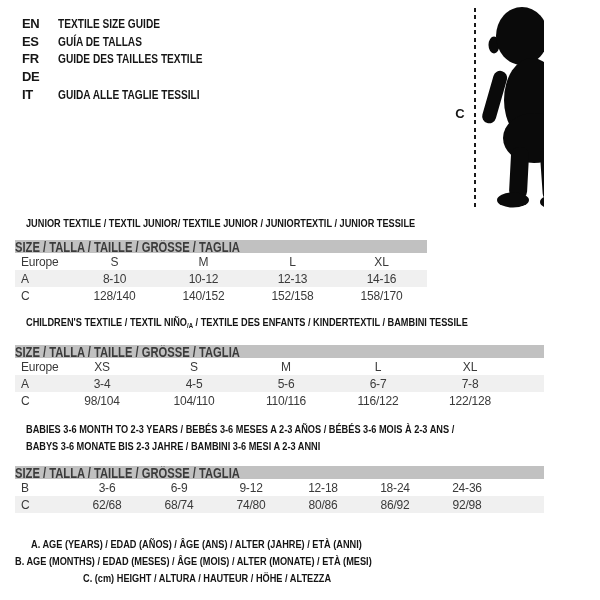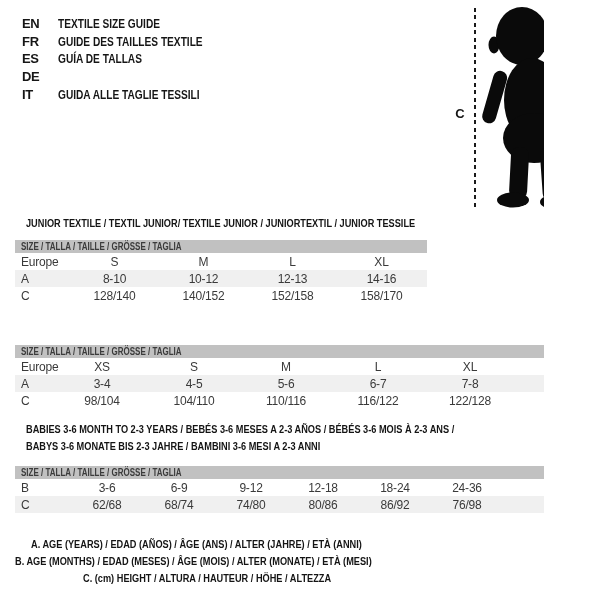--- a/index.html
+++ b/index.html
@@ -39,22 +39,22 @@
   .tbl-title sub{font-size:7.5px;vertical-align:baseline;position:relative;top:2px;}
 
   
   .size-table{position:absolute;left:15px;}
   #table0{top:240px;width:412px;}
   #table1{top:345px;width:570px;}
   #table2{top:466px;width:570px;}
 
   .size-bar{
     height:13px;background:var(--bar,#c1c1c1);
-    display:flex;align-items:center;padding-left:6px;box-sizing:border-box;
-    font-weight:bold;font-size:10px;color:#3b3b3b;overflow:hidden;
+    display:flex;align-items:center;box-sizing:border-box;
+    font-weight:bold;font-size:14px;color:#3b3b3b;overflow:hidden;
   }
   .trow{display:flex;height:17px;align-items:center;font-size:12px;letter-spacing:-0.2px;color:#3a3a3a;justify-content:flex-end;}
   .trow.shaded{background:var(--shade,#f0f0f0);}
   .c-label{padding-left:6px;box-sizing:border-box;text-align:left;}
   .c-data{text-align:center;}
   .tfill{flex:1;}
   .tbl0 .c-label{width:55px}.tbl0 .c-data{width:89px}
   .tbl1 .c-label{width:41px}.tbl1 .c-data{width:92px}
   .tbl2 .c-label{width:56px}.tbl2 .c-data{width:72px}
 
@@ -66,26 +66,26 @@
 <body>
 
 <div class="page">
 
   <div class="lang-block" id="langs">
       <div class="lang-row">
         <span class="lang-code">EN</span>
         <span class="lang-label"><span class="cond">TEXTILE SIZE GUIDE</span></span>
       </div>
       <div class="lang-row">
+        <span class="lang-code">ES</span>
+        <span class="lang-label"><span class="cond">GUÍA DE TALLAS</span></span>
+      </div>
+      <div class="lang-row">
         <span class="lang-code">FR</span>
         <span class="lang-label"><span class="cond">GUIDE DES TAILLES TEXTILE</span></span>
-      </div>
-      <div class="lang-row">
-        <span class="lang-code">ES</span>
-        <span class="lang-label"><span class="cond">GUÍA DE TALLAS</span></span>
       </div>
       <div class="lang-row">
         <span class="lang-code">DE</span>
       </div>
       <div class="lang-row">
         <span class="lang-code">IT</span>
         <span class="lang-label"><span class="cond">GUIDA ALLE TAGLIE TESSILI</span></span>
       </div>
     </div>
 
@@ -104,20 +104,23 @@
       <rect x="31" y="142" width="18" height="52" rx="8" transform="rotate(3 40 150)"></rect>
       <rect x="60" y="142" width="18" height="54" rx="8" transform="rotate(-4 69 150)"></rect>
       <ellipse cx="33" cy="195" rx="16" ry="7.5"></ellipse>
       <ellipse cx="76" cy="197" rx="16" ry="7.5"></ellipse>
     </g>
   </svg>
 
   <div class="tbl-title" id="title0">
       <div><span class="cond80"><span>JUNIOR TEXTILE / TEXTIL JUNIOR/ TEXTILE JUNIOR / JUNIORTEXTIL / JUNIOR TESSILE</span></span></div>
     </div>
+  <div class="tbl-title" id="title1">
+      <div><span class="cond80"><span>CHILDREN'S TEXTILE / TEXTIL NIÑO</span><sub>/A</sub><span> / TEXTILE DES ENFANTS / KINDERTEXTIL / BAMBINI TESSILE</span></span></div>
+    </div>
   <div class="tbl-title" id="title2">
       <div><span class="cond80"><span>BABIES 3-6 MONTH TO 2-3 YEARS / BEBÉS 3-6 MESES A 2-3 AÑOS / BÉBÉS 3-6 MOIS À 2-3 ANS /</span></span></div>
       <div><span class="cond80"><span>BABYS 3-6 MONATE BIS 2-3 JAHRE / BAMBINI 3-6 MESI A 2-3 ANNI</span></span></div>
     </div>
 
   <div class="size-table tbl0" id="table0">
       <div class="size-bar">
         <span class="cond80">SIZE / TALLA / TAILLE / GRÖSSE / TAGLIA</span>
       </div>
       <div class="trow">
@@ -191,21 +194,21 @@
         <div class="tcell c-data">24-36</div>
         <div class="tfill"></div>
       </div>
       <div class="trow shaded">
         <div class="tcell c-label">C</div>
         <div class="tcell c-data">62/68</div>
         <div class="tcell c-data">68/74</div>
         <div class="tcell c-data">74/80</div>
         <div class="tcell c-data">80/86</div>
         <div class="tcell c-data">86/92</div>
-        <div class="tcell c-data">76/98</div>
+        <div class="tcell c-data">92/98</div>
         <div class="tfill"></div>
       </div>
     </div>
 
   <div class="notes" id="notes">
       <div class="note-line"><span class="cond80">A. AGE (YEARS) / EDAD (AÑOS) / ÂGE (ANS) / ALTER (JAHRE) / ETÀ (ANNI)</span></div>
       <div class="note-line"><span class="cond80">B. AGE (MONTHS) / EDAD (MESES) / ÂGE (MOIS) / ALTER (MONATE) / ETÀ (MESI)</span></div>
       <div class="note-line"><span class="cond80">C. (cm) HEIGHT / ALTURA / HAUTEUR / HÖHE / ALTEZZA</span></div>
     </div>
 

